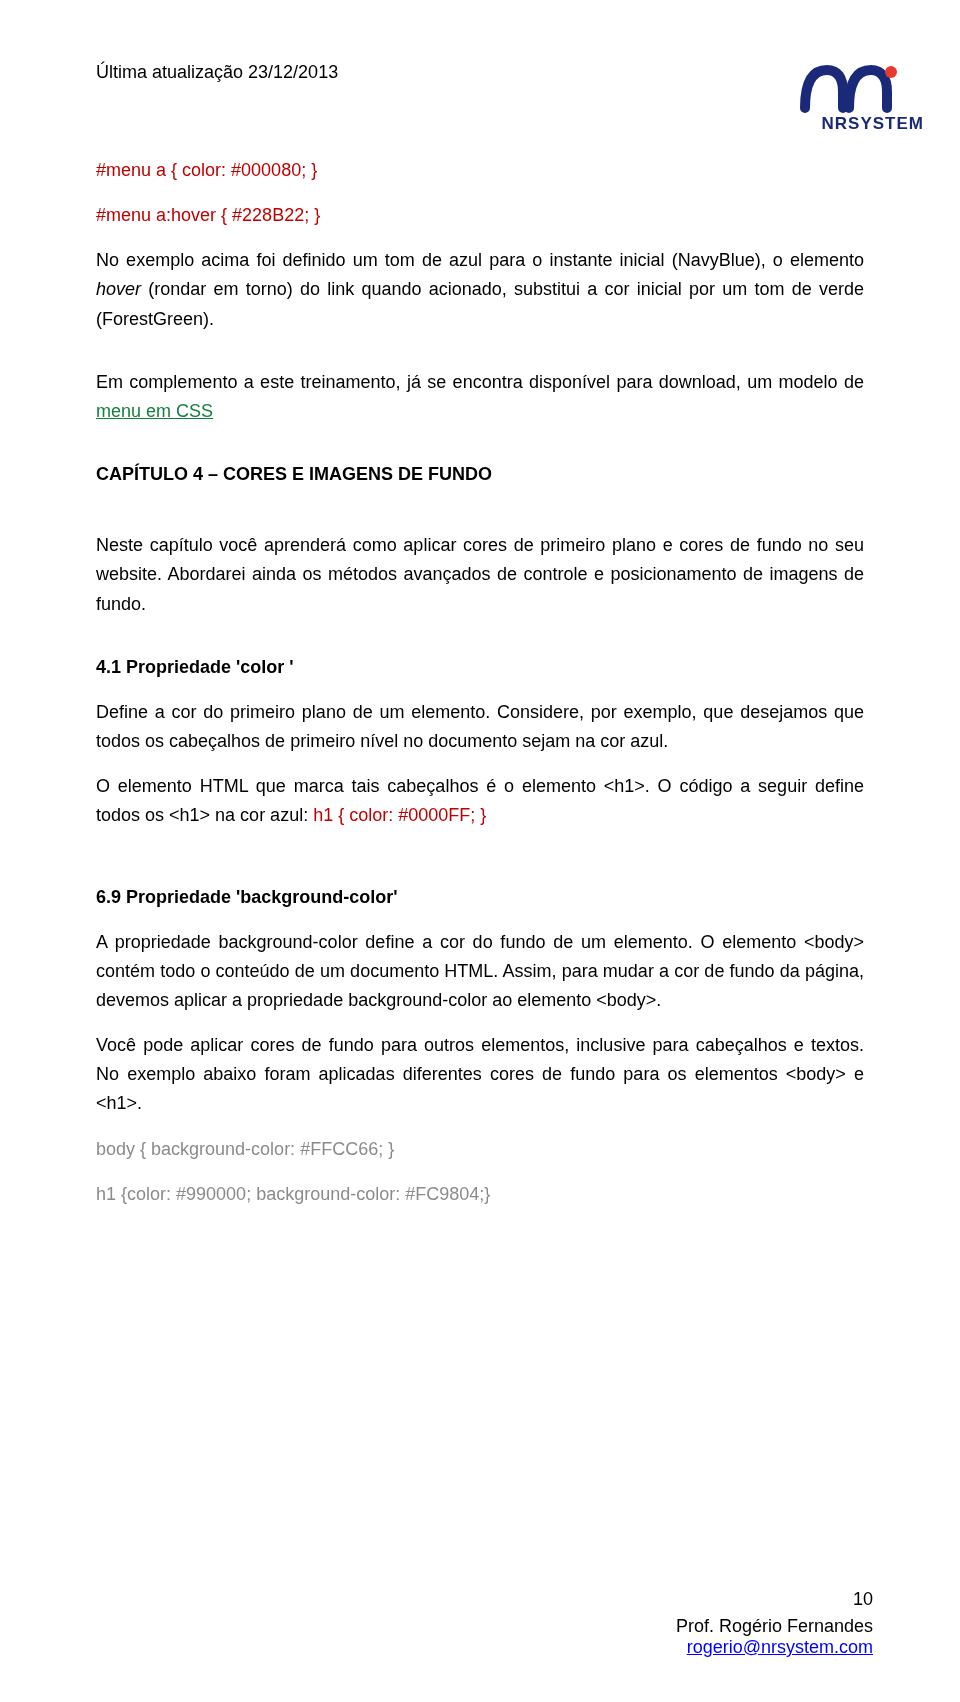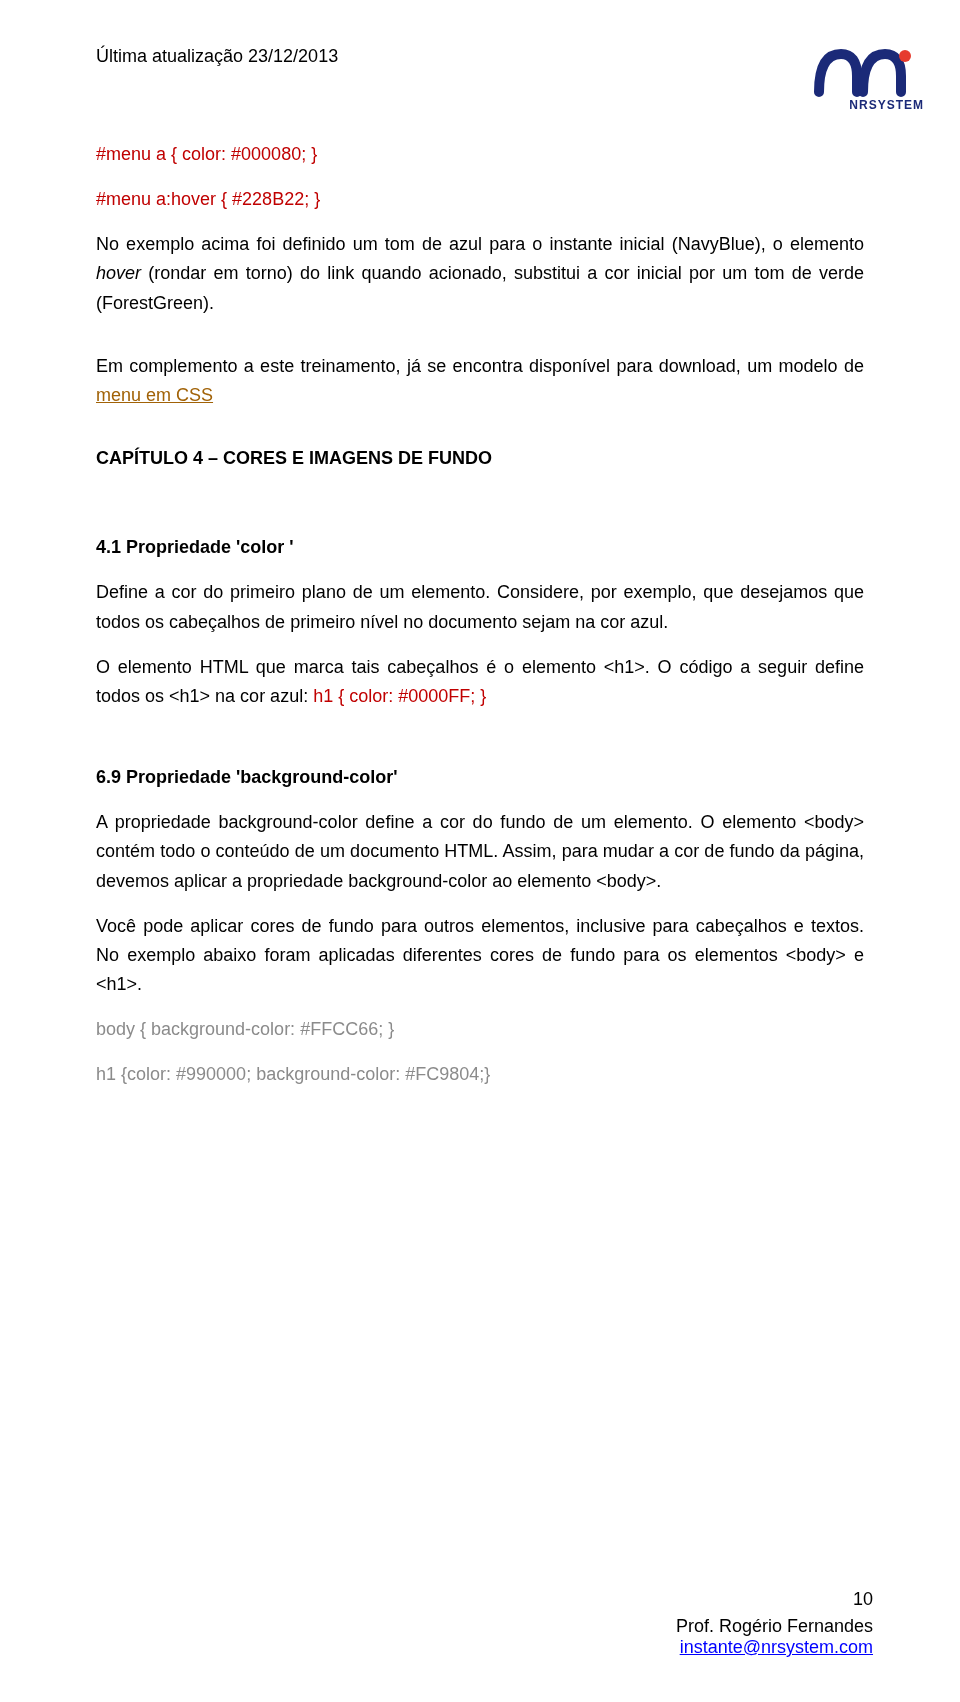--- a/index.html
+++ b/index.html
@@ -7,21 +7,21 @@
     padding: 0;
     font-family: Arial, Helvetica, sans-serif;
     background: #ffffff;
     color: #000000;
     width: 960px;
   }
   .page {
     width: 960px;
     height: 1702px;
     box-sizing: border-box;
-    padding: 42px 96px 52px 96px;
+    padding: 58px 96px 52px 96px;
     position: relative;
   }
   .header-row {
     display: flex;
     justify-content: space-between;
     align-items: flex-start;
     height: 98px;
   }
   .update-text {
     font-size: 18px;
@@ -29,37 +29,37 @@
     padding-top: 4px;
   }
   .logo-block {
     display: flex;
     flex-direction: column;
     align-items: center;
     margin-right: -60px;
   }
   .logo-svg { width: 102px; height: 58px; }
   .logo-text {
-    font-size: 12px;
+    font-size: 17px;
     font-weight: bold;
     letter-spacing: 1px;
     color: #1b2a78;
     font-family: Arial, sans-serif;
     margin-top: -2px;
     margin-left: 46px;
   }
   .content {
     font-size: 18px;
     line-height: 1.62;
     text-align: justify;
   }
   .content p { margin: 0 0 16px 0; }
   .code-red { color: #c00000; }
   .code-gray { color: #8b8b8b; }
-  .link { color: #a16207; text-decoration: underline; }
+  .link { color: #15803d; text-decoration: underline; }
   .italic { font-style: italic; }
   .chapter-title {
     font-weight: bold;
     margin: 34px 0 24px 0;
   }
   .subheading {
     font-weight: bold;
     margin: 22px 0 0 0;
   }
   .para-tight { margin-bottom: 0; }
@@ -104,20 +104,21 @@
     <div class="spacer-md"></div>
 
     <p>
       <span>Em complemento a este treinamento, já se encontra disponível para download, um modelo de </span><span class="link"> menu em CSS</span>
     </p>
 
     <div class="chapter-title">CAPÍTULO 4 – CORES E IMAGENS DE FUNDO</div>
 
     <div class="spacer-md"></div>
 
+    <p>Neste capítulo você aprenderá como aplicar cores de primeiro plano e cores de fundo no seu website. Abordarei ainda os métodos avançados de controle e posicionamento de imagens de fundo.</p>
 
     <div class="spacer-md"></div>
 
     <p class="subheading para-tight">4.1 Propriedade 'color '</p>
     <p class="para-tight">Define a cor do primeiro plano de um elemento. Considere, por exemplo, que desejamos que todos os cabeçalhos de primeiro nível no documento sejam na cor azul.</p>
     <p>
       <span>O elemento HTML que marca tais cabeçalhos é o elemento &lt;h1&gt;. O código a seguir define todos os &lt;h1&gt; na cor azul: </span><span class="code-red">h1 { color: #0000FF; }</span>
     </p>
 
     <div class="spacer-md"></div>
@@ -131,16 +132,16 @@
     <p>Você pode aplicar cores de fundo para outros elementos, inclusive para cabeçalhos e textos. No exemplo abaixo foram aplicadas diferentes cores de fundo para os elementos &lt;body&gt; e &lt;h1&gt;.</p>
 
     <p class="para-tight code-gray">body { background-color: #FFCC66; }</p>
     <p class="para-tight code-gray">h1 {color: #990000; background-color: #FC9804;}</p>
 
   </div>
 
   <div class="footer">
     <span class="pagenum">10</span>
     <span class="prof">Prof. Rogério Fernandes</span><br>
-    <span class="email">instante@nrsystem.com</span>
+    <span class="email">rogerio@nrsystem.com</span>
   </div>
 
 </div>
 
 </body></html>

